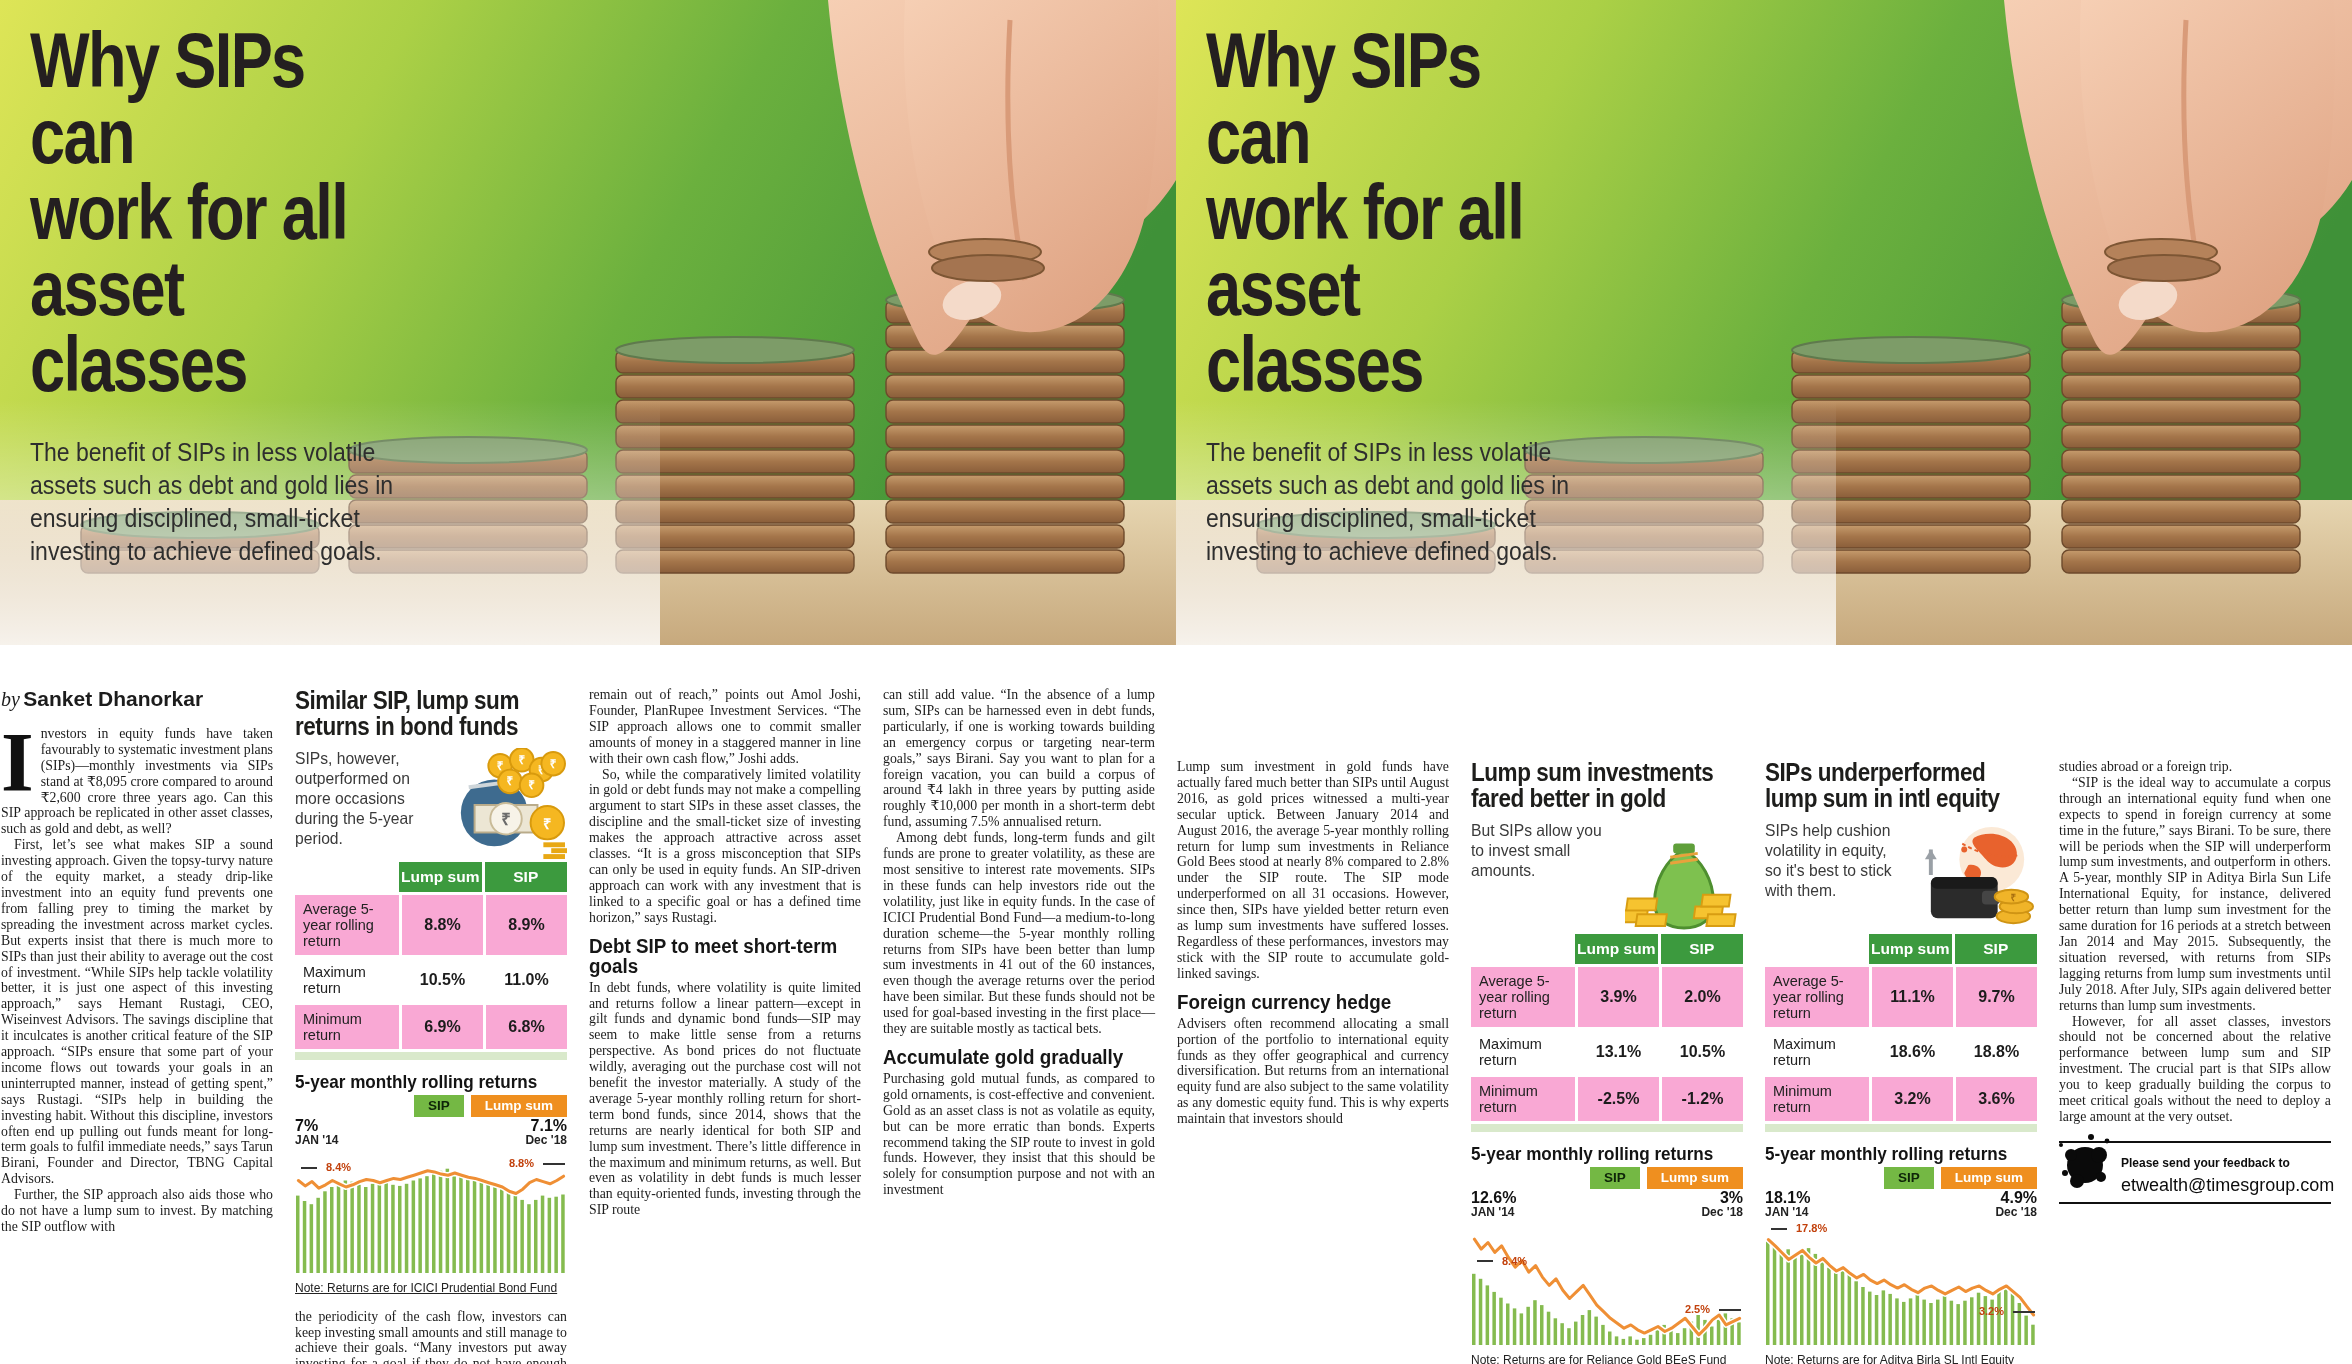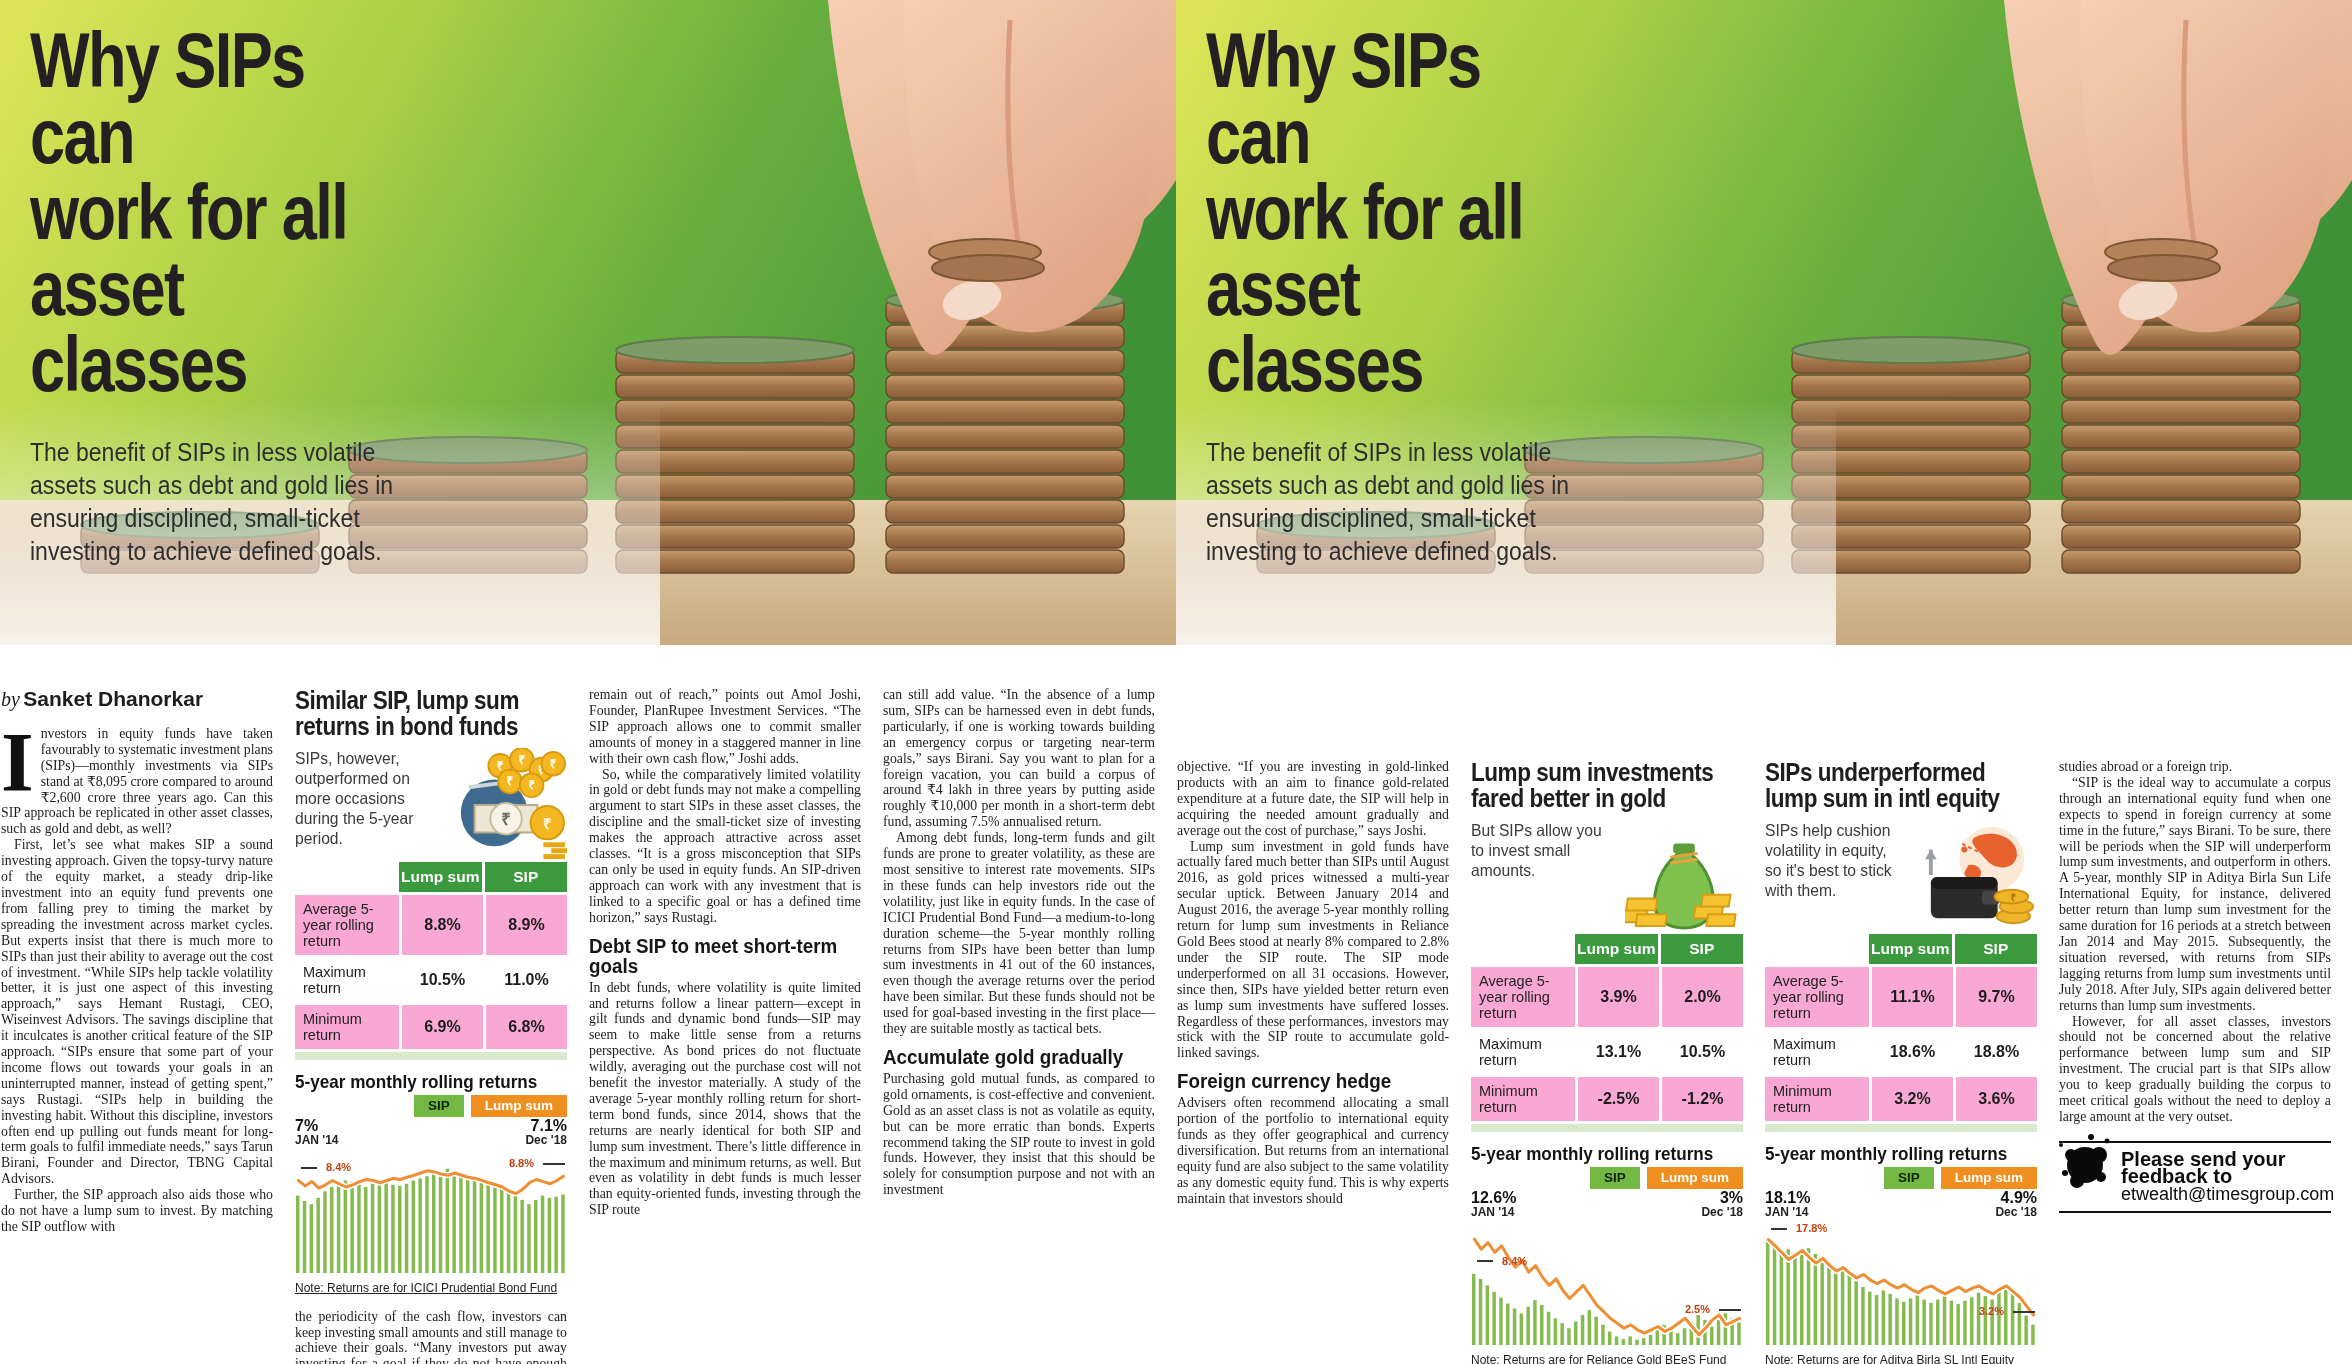--- a/index.html
+++ b/index.html
@@ -77,21 +77,21 @@
   .c-co { position:absolute; display:flex; align-items:center; gap:9px;
           font-family:"Liberation Sans",sans-serif; font-weight:bold; font-size:11px; color:#c2410c; }
   .co-l { left:6px; } .co-r { right:2px; }
   .rule { height:2px; background:#333; }
   .chart-note { margin-top:6px; text-align:left; font-family:"Liberation Sans",sans-serif;
                 font-size:12px; color:#222;text-decoration:underline; }
   
   .feedback { position:relative; margin-top:16px; border-top:2px solid #101010;
               border-bottom:2px solid #101010; padding:8px 4px 8px 62px;
               font-family:"Liberation Sans",sans-serif; }
-  .fb1 { font-weight:bold; font-size:20px; line-height:17px; color:#0d0d0d; }
+  .fb1 { font-weight:bold; font-size:12px; line-height:25px; color:#0d0d0d; }
   .fb2 { font-size:18px; line-height:18px; color:#0d0d0d; }
   .fb-icon { position:absolute; left:-4px; top:-14px; width:62px; height:66px; }
 </style>
 </head>
 <body>
 
 <div class="canvas">
   <div class="hero-slot" id="hero-left">
   <div class="hero">
     <svg class="hero-art" viewBox="0 0 1176 645" preserveAspectRatio="none">
@@ -410,21 +410,20 @@
     </div>
 
     <div class="col">
       <p>can still add value. “In the absence of a lump sum, SIPs can be harnessed even in debt funds, particularly, if one is working towards building an emergency corpus or targeting near-term goals,” says Birani. Say you want to plan for a foreign vacation, you can build a corpus of around ₹4 lakh in three years by putting aside roughly ₹10,000 per month in a short-term debt fund, assuming 7.5% annualised return.</p>
       <p>Among debt funds, long-term funds and gilt funds are prone to greater volatility, as these are most sensitive to interest rate movements. SIPs in these funds can help investors ride out the volatility, just like in equity funds. In the case of ICICI Prudential Bond Fund—a medium-to-long duration scheme—the 5-year monthly rolling returns from SIPs have been better than lump sum investments in 41 out of the 60 instances, even though the average returns over the period have been similar. But these funds should not be used for goal-based investing in the first place—they are suitable mostly as tactical bets.</p>
       <div class="sub-h">Accumulate gold gradually</div>
       <p>Purchasing gold mutual funds, as compared to gold ornaments, is cost-effective and convenient. Gold as an asset class is not as volatile as equity, but can be more erratic than bonds. Experts recommend taking the SIP route to invest in gold funds. However, they insist that this should be solely for consumption purpose and not with an investment</p>
     </div>
 
     <div class="col rp">
-      <p>objective. “If you are investing in gold-linked products with an aim to finance gold-related expenditure at a future date, the SIP will help in acquiring the needed amount gradually and average out the cost of purchase,” says Joshi.</p>
       <p>Lump sum investment in gold funds have actually fared much better than SIPs until August 2016, as gold prices witnessed a multi-year secular uptick. Between January 2014 and August 2016, the average 5-year monthly rolling return for lump sum investments in Reliance Gold Bees stood at nearly 8% compared to 2.8% under the SIP route. The SIP mode underperformed on all 31 occasions. However, since then, SIPs have yielded better return even as lump sum investments have suffered losses. Regardless of these performances, investors may stick with the SIP route to accumulate gold-linked savings.</p>
       <div class="sub-h">Foreign currency hedge</div>
       <p>Advisers often recommend allocating a small portion of the portfolio to international equity funds as they offer geographical and currency diversification. But returns from an international equity fund are also subject to the same volatility as any domestic equity fund. This is why experts maintain that investors should</p>
     </div>
 
     <div class="col rp">
       <div class="box-slot">
   <div class="infobox">
     <div class="box-title">Lump sum investments fared better in gold</div>
     <div class="box-lead">

